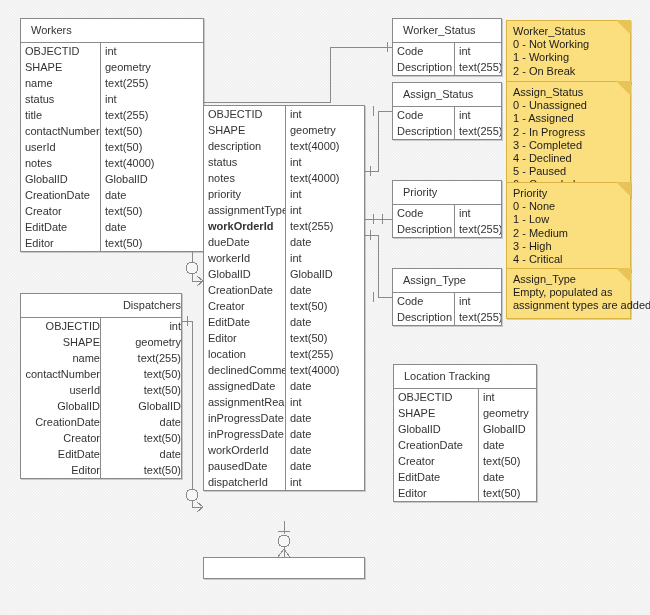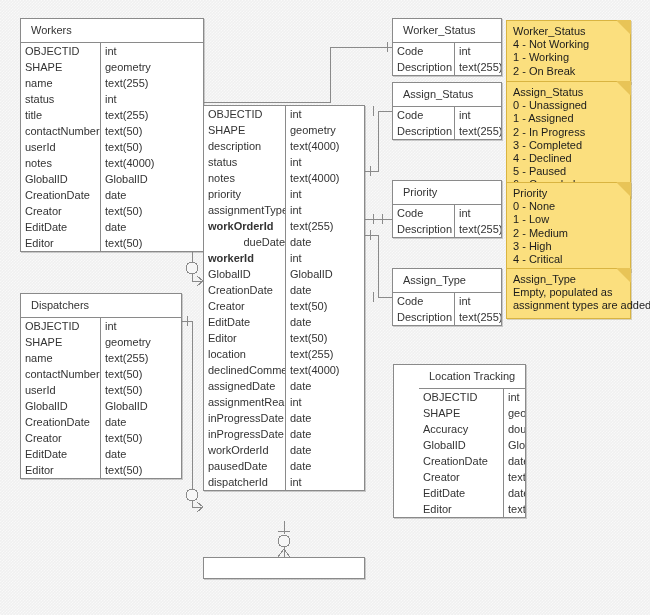--- a/index.html
+++ b/index.html
@@ -192,21 +192,21 @@
           <div class="erow">
             <div class="c1" style="width: 80px;">EditDate</div>
             <div class="c2">date</div>
           </div>
           <div class="erow">
             <div class="c1" style="width: 80px;">Editor</div>
             <div class="c2">text(50)</div>
           </div>
         </div>
       </div>
-      <div class="entity" style="left: 20px; top: 293px; width: 162px;">
+      <div class="entity" style="left: 20px; top: 293px; width: 162px; text-align: right;">
         <div class="ehead">Dispatchers</div>
         <div class="ebody">
           <div class="erow">
             <div class="c1" style="width: 80px;">OBJECTID</div>
             <div class="c2">int</div>
           </div>
           <div class="erow">
             <div class="c1" style="width: 80px;">SHAPE</div>
             <div class="c2">geometry</div>
           </div>
@@ -272,25 +272,25 @@
           </div>
           <div class="erow">
             <div class="c1" style="width: 82px;">assignmentType</div>
             <div class="c2">int</div>
           </div>
           <div class="erow">
             <div class="c1" style="width: 82px; font-weight: bold;">workOrderId</div>
             <div class="c2">text(255)</div>
           </div>
           <div class="erow">
-            <div class="c1" style="width: 82px; text-align: right;">dueDate</div>
-            <div class="c2">date</div>
-          </div>
-          <div class="erow">
-            <div class="c1" style="width: 82px; font-weight: bold;">workerId</div>
+            <div class="c1" style="width: 82px;">dueDate</div>
+            <div class="c2">date</div>
+          </div>
+          <div class="erow">
+            <div class="c1" style="width: 82px;">workerId</div>
             <div class="c2">int</div>
           </div>
           <div class="erow">
             <div class="c1" style="width: 82px;">GlobalID</div>
             <div class="c2">GlobalID</div>
           </div>
           <div class="erow">
             <div class="c1" style="width: 82px;">CreationDate</div>
             <div class="c2">date</div>
           </div>
@@ -389,34 +389,30 @@
           <div class="erow">
             <div class="c1" style="width: 62px;">Code</div>
             <div class="c2">int</div>
           </div>
           <div class="erow">
             <div class="c1" style="width: 62px;">Description</div>
             <div class="c2">text(255)</div>
           </div>
         </div>
       </div>
-      <div class="entity" style="left: 393px; top: 364px; width: 133px; padding-left: 25px;">
+      <div class="entity" style="left: 393px; top: 364px; width: 144px;">
         <div class="ehead">Location Tracking</div>
         <div class="ebody">
           <div class="erow">
             <div class="c1" style="width: 85px;">OBJECTID</div>
             <div class="c2">int</div>
           </div>
           <div class="erow">
             <div class="c1" style="width: 85px;">SHAPE</div>
             <div class="c2">geometry</div>
-          </div>
-          <div class="erow">
-            <div class="c1" style="width: 85px;">Accuracy</div>
-            <div class="c2">double</div>
           </div>
           <div class="erow">
             <div class="c1" style="width: 85px;">GlobalID</div>
             <div class="c2">GlobalID</div>
           </div>
           <div class="erow">
             <div class="c1" style="width: 85px;">CreationDate</div>
             <div class="c2">date</div>
           </div>
           <div class="erow">
@@ -434,21 +430,21 @@
         </div>
       </div>
       <div class="entity empty-body" style="left: 203px; top: 557px; width: 162px;">
         <div class="ebody"></div>
       </div>
     </div>
   <div id="notes">
       <div class="note" style="left: 506px; top: 20px; width: 125px;">
         <div class="fold"></div>
         <div class="ntitle">Worker_Status</div>
-        <div class="nline">4 - Not Working</div>
+        <div class="nline">0 - Not Working</div>
         <div class="nline">1 - Working</div>
         <div class="nline">2 - On Break</div>
       </div>
       <div class="note" style="left: 506px; top: 81px; width: 125px;">
         <div class="fold"></div>
         <div class="ntitle">Assign_Status</div>
         <div class="nline">0 - Unassigned</div>
         <div class="nline">1 - Assigned</div>
         <div class="nline">2 - In Progress</div>
         <div class="nline">3 - Completed</div>

